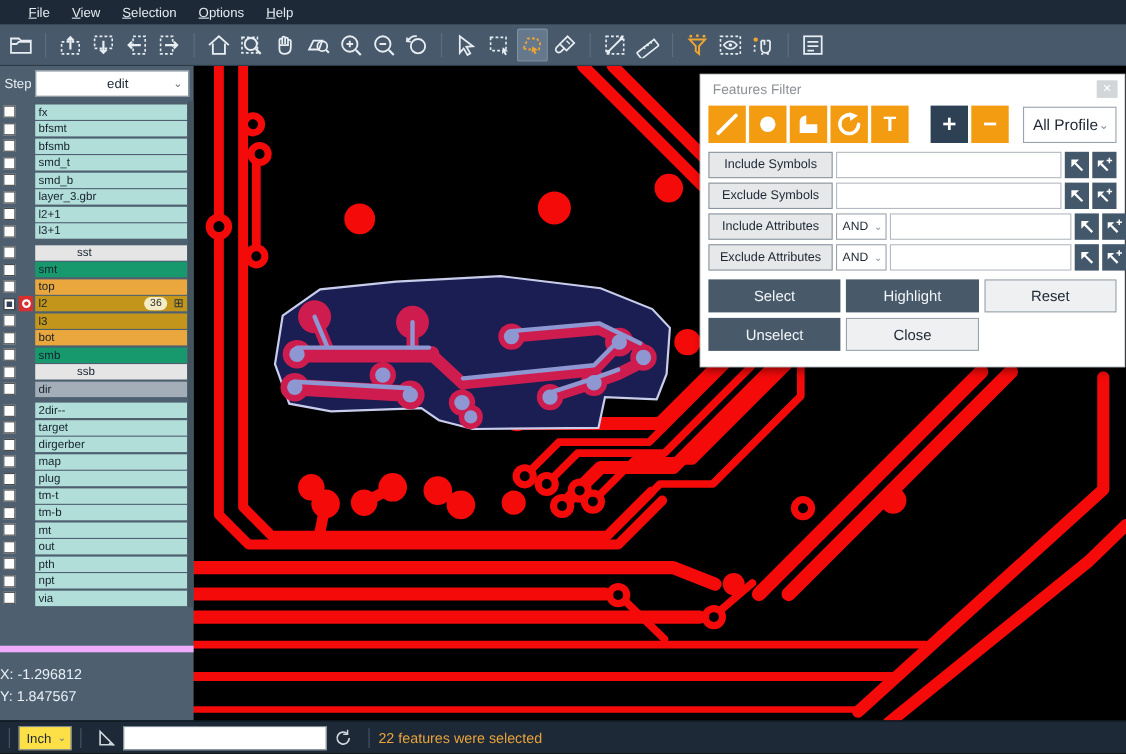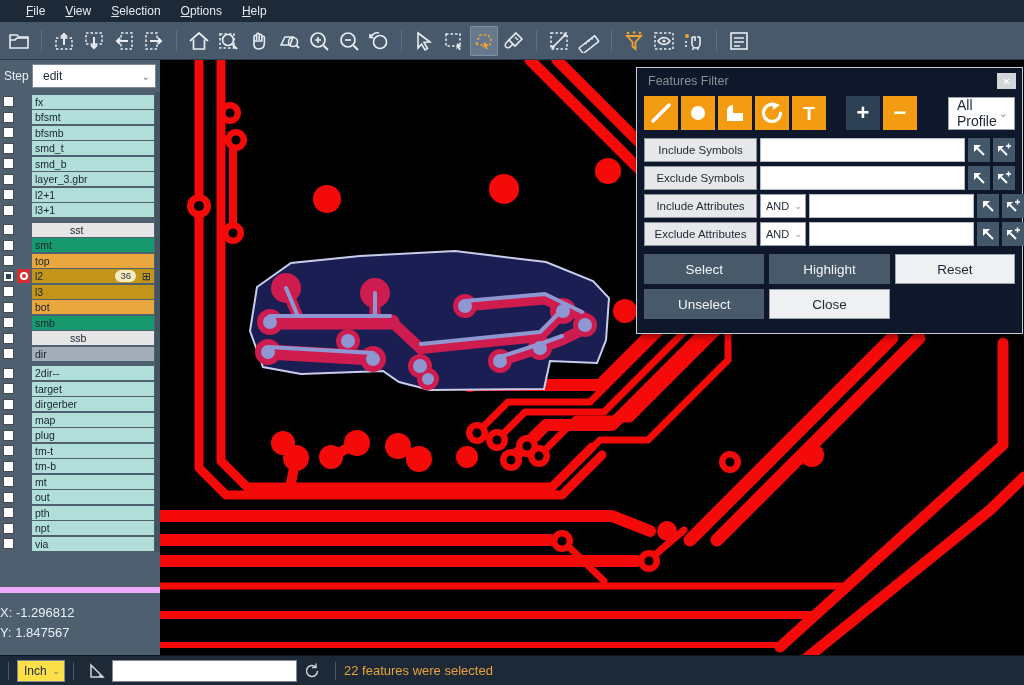--- a/index.html
+++ b/index.html
@@ -12,24 +12,24 @@
   .menubar .mitem u{text-decoration:underline;}
 
   
   .toolbar{position:absolute;left:0;top:22px;width:1024px;height:38px;background:#47596a;display:flex;align-items:center;padding-left:4px;border-bottom:1px solid #2c3b48;}
   .tbtn{width:28px;height:30px;display:flex;align-items:center;justify-content:center;border-radius:2px;margin:0 1px;}
   .tbtn.active{background:#66798c;box-shadow:inset 0 0 0 1px #7e92a4;}
   .tsep{width:1px;height:22px;background:#5d7080;margin:0 7px;}
   .tbtn svg{display:block;}
 
   
-  .sidebar{position:absolute;left:0;top:60px;width:160px;height:595px;background:#4e6070;}
+  .sidebar{position:absolute;left:0;top:60px;width:176px;height:595px;background:#4e6070;}
   .steprow{display:flex;align-items:center;height:32px;padding:3px 4px 3px 4px;}
   .steplabel{color:#e8eef3;font-size:12px;width:28px;}
-  .stepdd{flex:1;height:24px;background:#fff;border:1px solid #7d8994;display:flex;align-items:center;padding-left:10px;font-size:12px;color:#1c2733;position:relative;}
+  .stepdd{flex:1;height:24px;background:#fff;border:1px solid #7d8994;display:flex;align-items:center;padding-left:10px;font-size:12px;color:#1c2733;position:relative;justify-content:center;}
   .stepdd .chev{position:absolute;right:5px;color:#6a7680;font-size:10px;}
   .layers{padding:2px 0 0 3px;position:relative;}
   .layer-group{margin-bottom:4px;}
   .layer-row{display:flex;align-items:center;height:15.5px;}
   .cb{width:11px;height:11px;background:#fff;border:1px solid #4a4a4a;flex:0 0 11px;margin-right:3px;}
   .cb.checked{background:#2e4156;border:1px solid #4a4a4a;box-shadow:inset 0 0 0 2px #fff;}
   .dotcell{width:13px;height:14px;flex:0 0 13px;margin-right:2px;position:relative;}
   .dotcell.active{background:#d62f2f;}
   .dotcell.active::before{content:"";position:absolute;left:2.5px;top:3px;width:8px;height:8px;border-radius:50%;background:#fff;}
   .dotcell.active::after{content:"";position:absolute;left:4.5px;top:5px;width:4px;height:4px;border-radius:50%;background:#d62f2f;}
@@ -44,32 +44,32 @@
   .gridicon{position:absolute;right:3px;top:0;font-size:11px;color:#23313d;line-height:14px;}
   .side-scroll{position:absolute;right:0;top:0;bottom:0;width:5px;background:#43545f;}
   .coords{position:absolute;left:0;bottom:0;width:100%;padding:10px 8px 12px 0;border-top:6px solid #f0abfc;}
   .coords div{color:#e9eff4;font-size:13px;line-height:20px;}
 
   
   .canvas{position:absolute;left:160px;top:60px;width:864px;height:595px;background:#000;}
   .canvas svg{display:block;}
 
   
-  .dialog{position:absolute;left:637px;top:68px;width:385px;height:265px;background:#0f172a;box-shadow:0 0 0 1px #c8cdd1,2px 3px 8px rgba(0,0,0,.5);z-index:5;}
+  .dialog{position:absolute;left:637px;top:68px;width:385px;height:265px;background:#ffffff;box-shadow:0 0 0 1px #c8cdd1,2px 3px 8px rgba(0,0,0,.5);z-index:5;}
   .dtitlebar{height:26px;display:flex;align-items:center;padding:0 6px 0 11px;}
   .dtitle{flex:1;color:#8b9196;font-size:12.5px;}
   .dclose{width:19px;height:16px;background:#d2d6d9;color:#fff;font-size:10px;display:flex;align-items:center;justify-content:center;}
   .drow-icons{display:flex;align-items:center;padding:2px 7px 6px 7px;}
   .fbtn{width:34px;height:34px;margin-right:3px;display:flex;align-items:center;justify-content:center;border:none;}
   .fbtn.orange{background:#f39c12;color:#fff;}
   .fbtn.navy{background:#2e4154;color:#fff;}
   .fbtn .tglyph{font-size:19px;font-weight:bold;color:#fff;line-height:1;}
   .fbtn.plus{margin-left:17px;font-size:22px;font-weight:bold;}
   .fbtn.minus{font-size:22px;font-weight:bold;}
-  .profile{margin-left:28px;flex:1;height:33px;background:#fff;border:1px solid #9aa3ab;display:flex;align-items:center;padding-left:8px;font-size:14px;color:#1d2733;position:relative;}
+  .profile{margin-left:10px;flex:1;height:33px;background:#fff;border:1px solid #9aa3ab;display:flex;align-items:center;padding-left:8px;font-size:14px;color:#1d2733;position:relative;}
   .profile .chev{position:absolute;right:6px;color:#8a949c;font-size:11px;}
   .frow{display:flex;align-items:center;padding:2px 7px;}
   .flabel{width:113px;height:24px;background:#e6e8ea;border:1px solid #8b959e;font-size:11.5px;color:#1d2733;display:flex;align-items:center;justify-content:center;flex:0 0 113px;}
   .fand{width:46px;height:24px;background:#fff;border:1px solid #9aa3ab;margin-left:3px;font-size:11px;color:#1d2733;display:flex;align-items:center;padding-left:5px;position:relative;flex:0 0 46px;}
   .fand .chev{position:absolute;right:3px;color:#8a949c;font-size:9px;}
   .finput{flex:1;height:24px;background:#fff;border:1px solid #b4bac0;margin-left:3px;font-size:12px;padding:0 4px;color:#222;}
   .abtn{width:22px;height:24px;background:#44586b;margin-left:3px;display:flex;align-items:center;justify-content:center;flex:0 0 22px;}
   .dactions{display:grid;grid-template-columns:1fr 1fr 1fr;gap:5px;padding:6px 7px 0 7px;}
   .dbtn{height:30px;border:none;font-size:13.5px;display:flex;align-items:center;justify-content:center;}
   .dbtn.navy{background:#48596a;color:#f2f5f8;}

